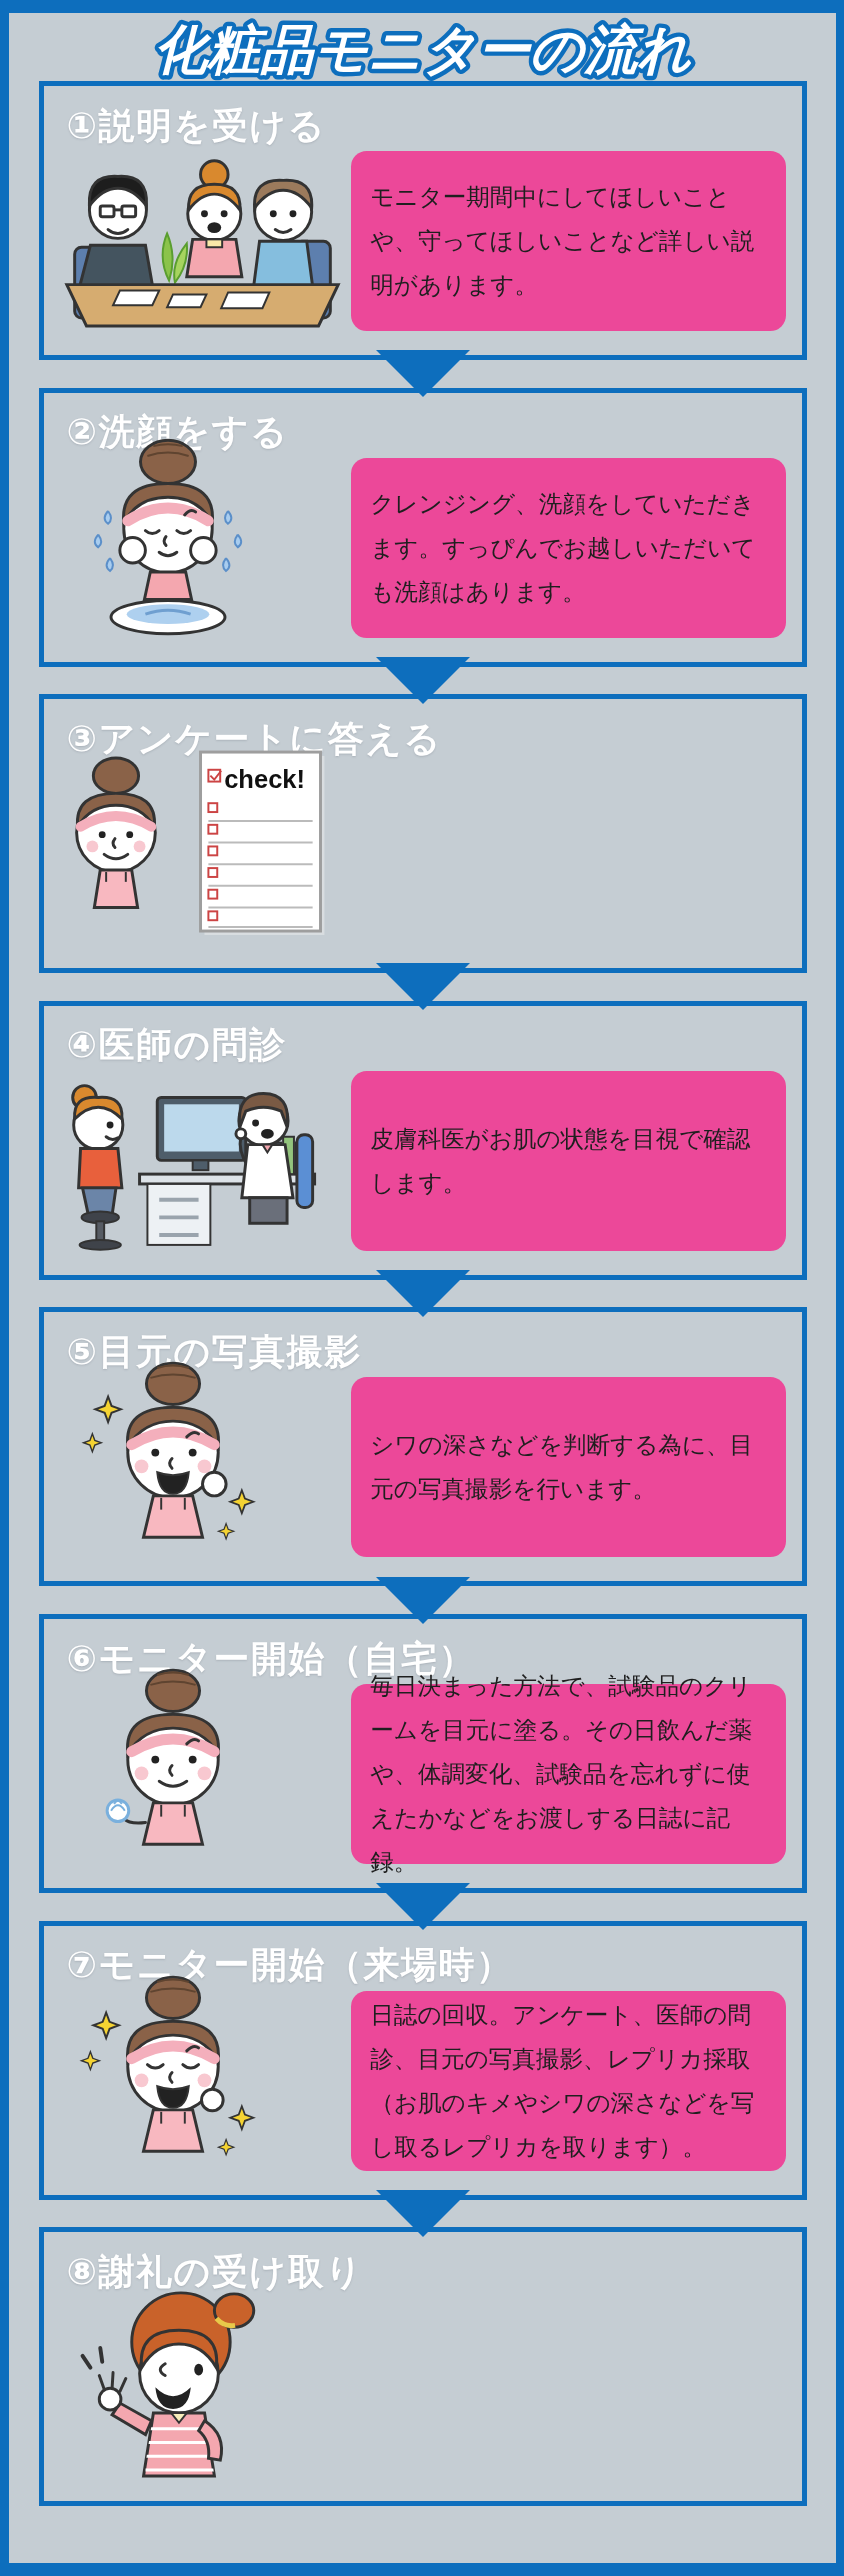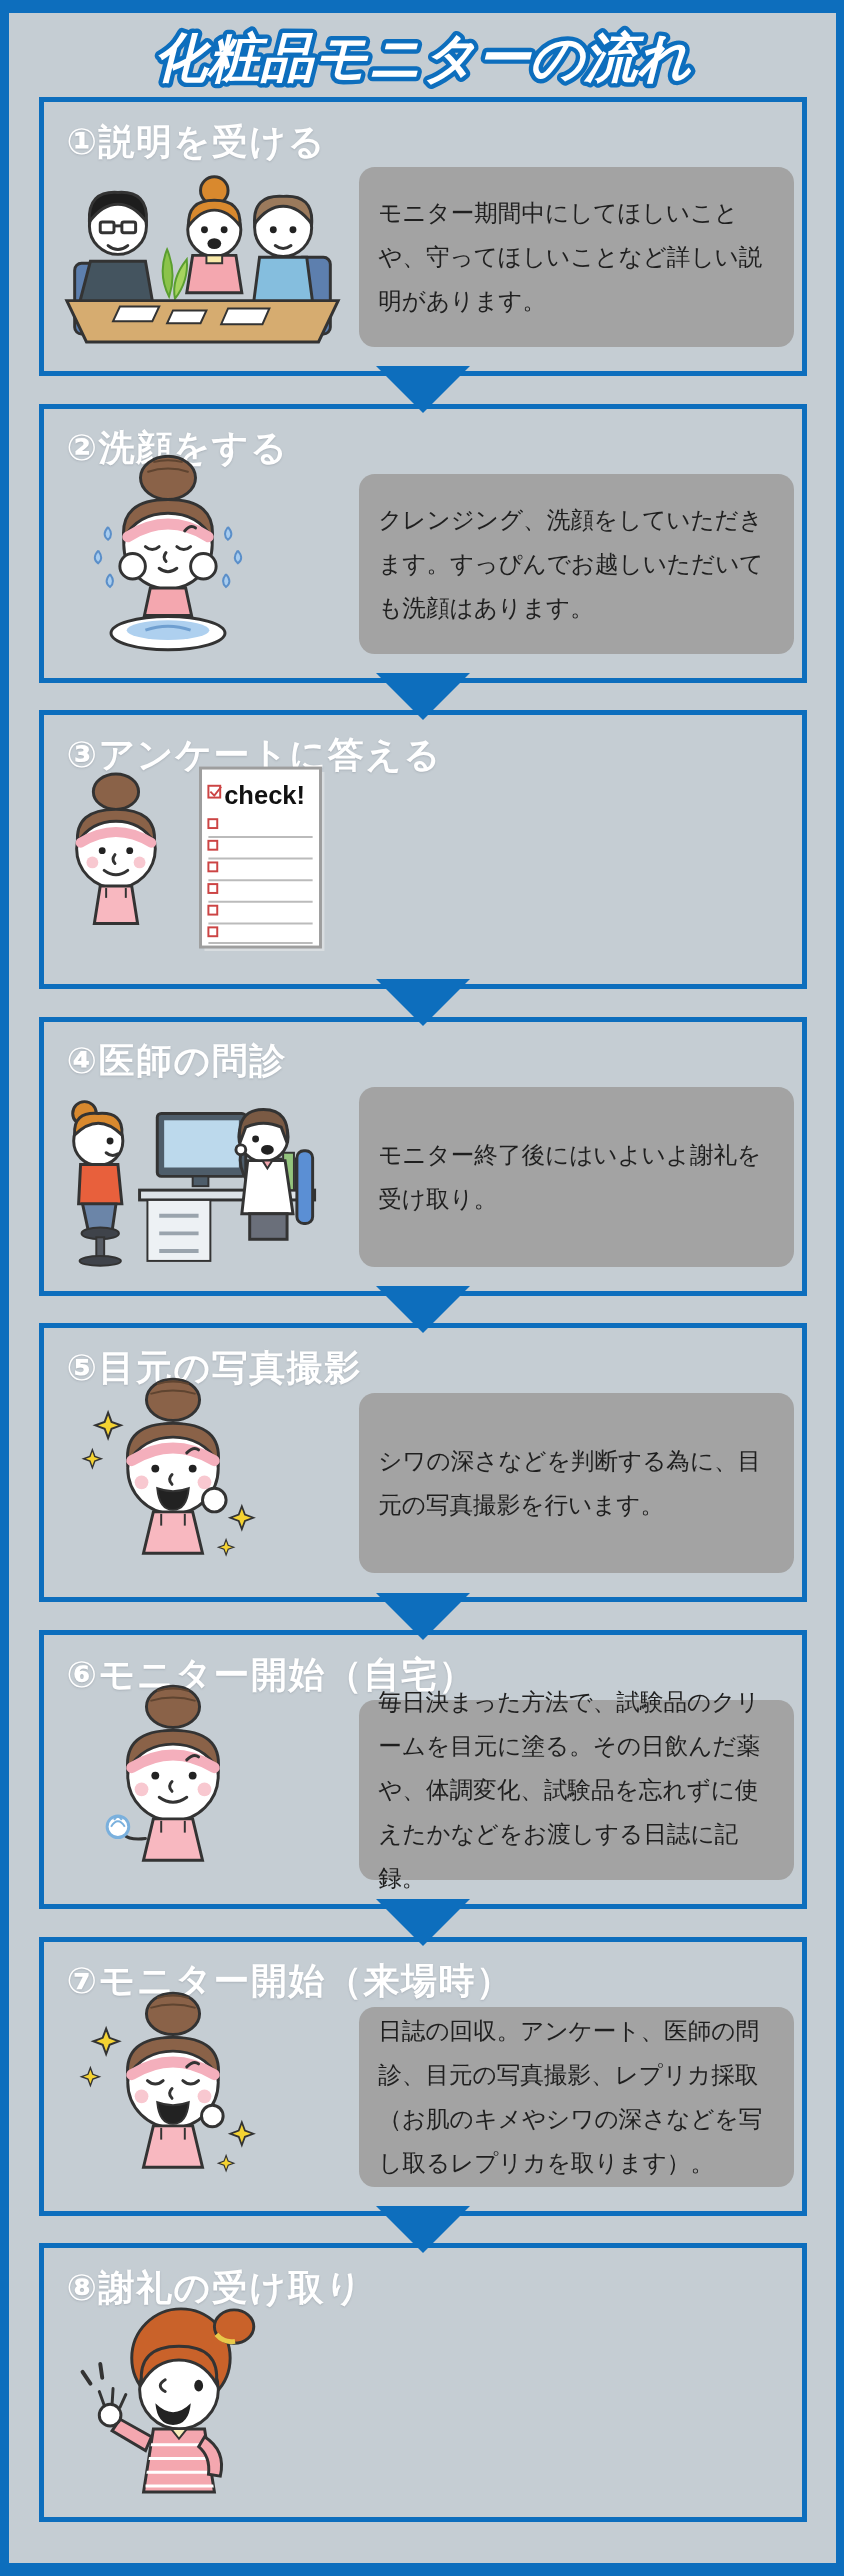--- a/index.html
+++ b/index.html
@@ -2,21 +2,21 @@
 <html><head>
 <meta charset="utf-8">
 <style>
   html,body{margin:0;padding:0;}
   body{
     width:845px;height:2576px;box-sizing:border-box;overflow:hidden;
     background:#c5cdd3;
     border:9.8px solid #0d6ebd;border-top-width:13.8px;border-bottom-width:13.8px;
     font-family:"Liberation Sans","DejaVu Sans",sans-serif;
   }
-  .title-wrap{height:84px;display:flex;align-items:center;justify-content:center;}
+  .title-wrap{height:68px;display:flex;align-items:center;justify-content:center;}
   .steps{display:flex;flex-direction:column;align-items:center;}
   .step{
     position:relative;width:768px;height:279px;box-sizing:border-box;
     border:5.9px solid #0d6ebd;background:#c5cdd3;z-index:1;
   }
   .arrow-gap{position:relative;width:768px;height:27.6px;z-index:3;}
   .arrow-down{
     position:absolute;left:50%;top:-9.8px;transform:translateX(-50%);
     width:0;height:0;
     border-left:47px solid transparent;border-right:47px solid transparent;
@@ -25,22 +25,22 @@
   .step-heading{
     position:absolute;top:15.7px;left:23px;margin:0;
     font-size:36px;font-weight:800;color:#ffffff;letter-spacing:1.5px;
     text-shadow:0 1px 2px rgba(90,100,110,.25);
   }
   .illus{
     position:absolute;left:11.8px;top:41px;width:300px;height:209px;
     display:flex;align-items:center;
   }
   .bubble{
-    position:absolute;left:315px;top:65px;width:435px;height:180px;
-    background:#a3a3a3;border-radius:15.7px;box-sizing:border-box;
+    position:absolute;left:307px;top:65px;width:435px;height:180px;
+    background:#ec4899;border-radius:15.7px;box-sizing:border-box;
     display:flex;align-items:center;padding:5.9px 19.7px;
   }
   .bubble p{margin:0;font-size:23.6px;line-height:44px;color:#1f1f1f;word-break:break-all;}
   svg{display:block;}
 </style>
 </head>
 <body>
 
 <div class="title-wrap">
   <svg width="748" height="89" viewBox="0 0 760 90">
@@ -202,21 +202,21 @@
         <circle cx="204" cy="76" r="3.5" fill="#222"></circle>
         <ellipse cx="216" cy="87" rx="6.5" ry="5" fill="#222"></ellipse>
         <path d="M196 120 Q186 104 189 90" fill="none" stroke="#333" stroke-width="3"></path>
         <circle cx="189" cy="87" r="5" fill="#fff" stroke="#333" stroke-width="3"></circle>
         <path d="M196 98 L234 98 L242 152 L190 152 Z" fill="#fff" stroke="#333" stroke-width="3"></path>
         <path d="M211 98 L216 106 L221 98 Z" fill="#f4a7af" stroke="#333" stroke-width="2"></path>
         <rect x="198" y="152" width="38" height="26" fill="#6a6f7a" stroke="#333" stroke-width="3"></rect>
       </svg>
     </div>
     <div class="bubble">
-      <p>モニター終了後にはいよいよ謝礼を受け取り。</p>
+      <p>皮膚科医がお肌の状態を目視で確認します。</p>
     </div>
   </section>
   <div class="arrow-gap">
       <div class="arrow-down"></div>
     </div>
 
   <section class="step">
     <h2 class="step-heading">⑤目元の写真撮影</h2>
     <div class="illus">
       <svg viewBox="0 0 240 210" width="236" height="207">

